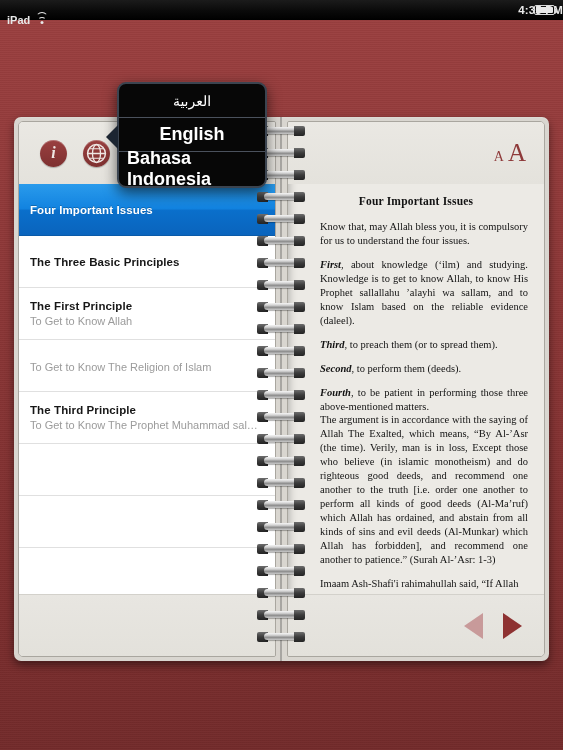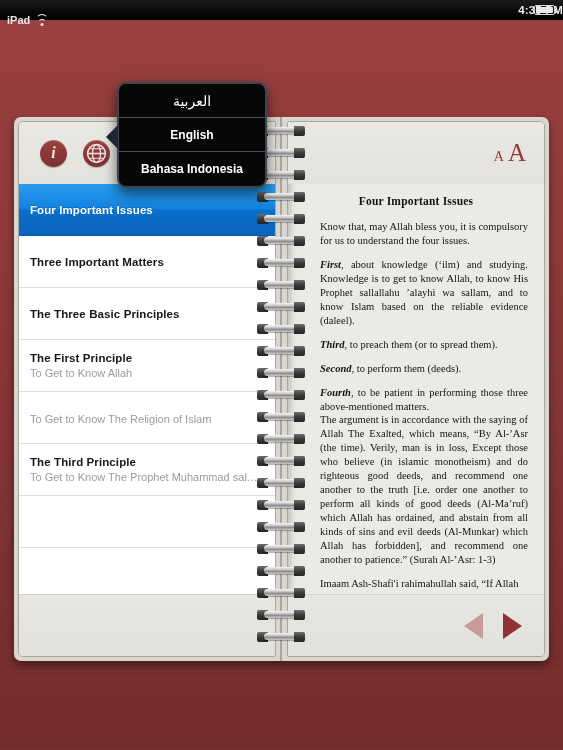--- a/index.html
+++ b/index.html
@@ -13,21 +13,21 @@
   }
 
   
   #statusbar{
     position:absolute; left:0; top:0; width:563px; height:20px;
     background:linear-gradient(to bottom,#1b1b1b 0%,#0a0a0a 55%,#000 100%);
     color:#e8e8e8; font-size:11px; font-weight:bold;
     display:flex; align-items:center;
     z-index:60;
   }
-  #sb-left{ position:absolute; left:7px; display:flex; align-items:flex-end; gap:5px;margin-top:20px; }
+  #sb-left{ position:absolute; left:7px; display:flex; align-items:flex-start; gap:5px;margin-top:20px; }
   #sb-center{ width:100%; text-align:right; font-size:11.5px; letter-spacing:0.2px; }
   #sb-right{ position:absolute; right:8px; display:flex; align-items:center; }
   .wifi{ position:relative; width:13px; height:10px; display:inline-block; }
   .wifi i{
     position:absolute; left:50%; bottom:0; transform:translateX(-50%);
     border:1.4px solid #e8e8e8; border-bottom-color:transparent;
     border-left-color:transparent; border-right-color:transparent;
     border-radius:50%;
   }
   .wifi i:nth-child(1){ width:13px; height:13px; bottom:-1px; }
@@ -206,21 +206,21 @@
     z-index:80;
   }
   #lang-popover:before{
     content:""; position:absolute; left:-13px; top:41px;
     width:0; height:0;
     border-top:12px solid transparent; border-bottom:12px solid transparent;
     border-right:12px solid #1c2531;
   }
   .lang-item{
     height:34px; display:flex; align-items:center; justify-content:center;
-    color:#ffffff; font-size:12px; font-weight:bold;
+    color:#ffffff; font-size:18px; font-weight:bold;
     cursor:pointer; padding:0 8px;
     border-bottom:1px solid #4a515c;
   }
   .lang-item:last-child{ border-bottom:none; }
   .lang-item.rtl{ direction:rtl; font-weight:normal; font-size:14px; }
 </style>
 </head>
 <body>
 
 <div id="statusbar">
@@ -257,23 +257,20 @@
           <line x1="3.6" y1="17.4" x2="20.4" y2="17.4" stroke="#efe7e4" stroke-width="1.3"></line>
         </svg>
       </div>
     </div>
 
     <div id="toc">
       <div class="toc-row sel">
         <div class="toc-title">Four Important Issues</div>
       </div>
       <div class="toc-row">
-        <div class="toc-title">Three Important Matters</div>
-      </div>
-      <div class="toc-row">
         <div class="toc-title">The Three Basic Principles</div>
       </div>
       <div class="toc-row">
         <div class="toc-title">The First Principle</div>
         <div class="toc-sub">To Get to Know Allah</div>
       </div>
       <div class="toc-row">
         <div class="toc-sub">To Get to Know The Religion of Islam</div>
       </div>
       <div class="toc-row">

